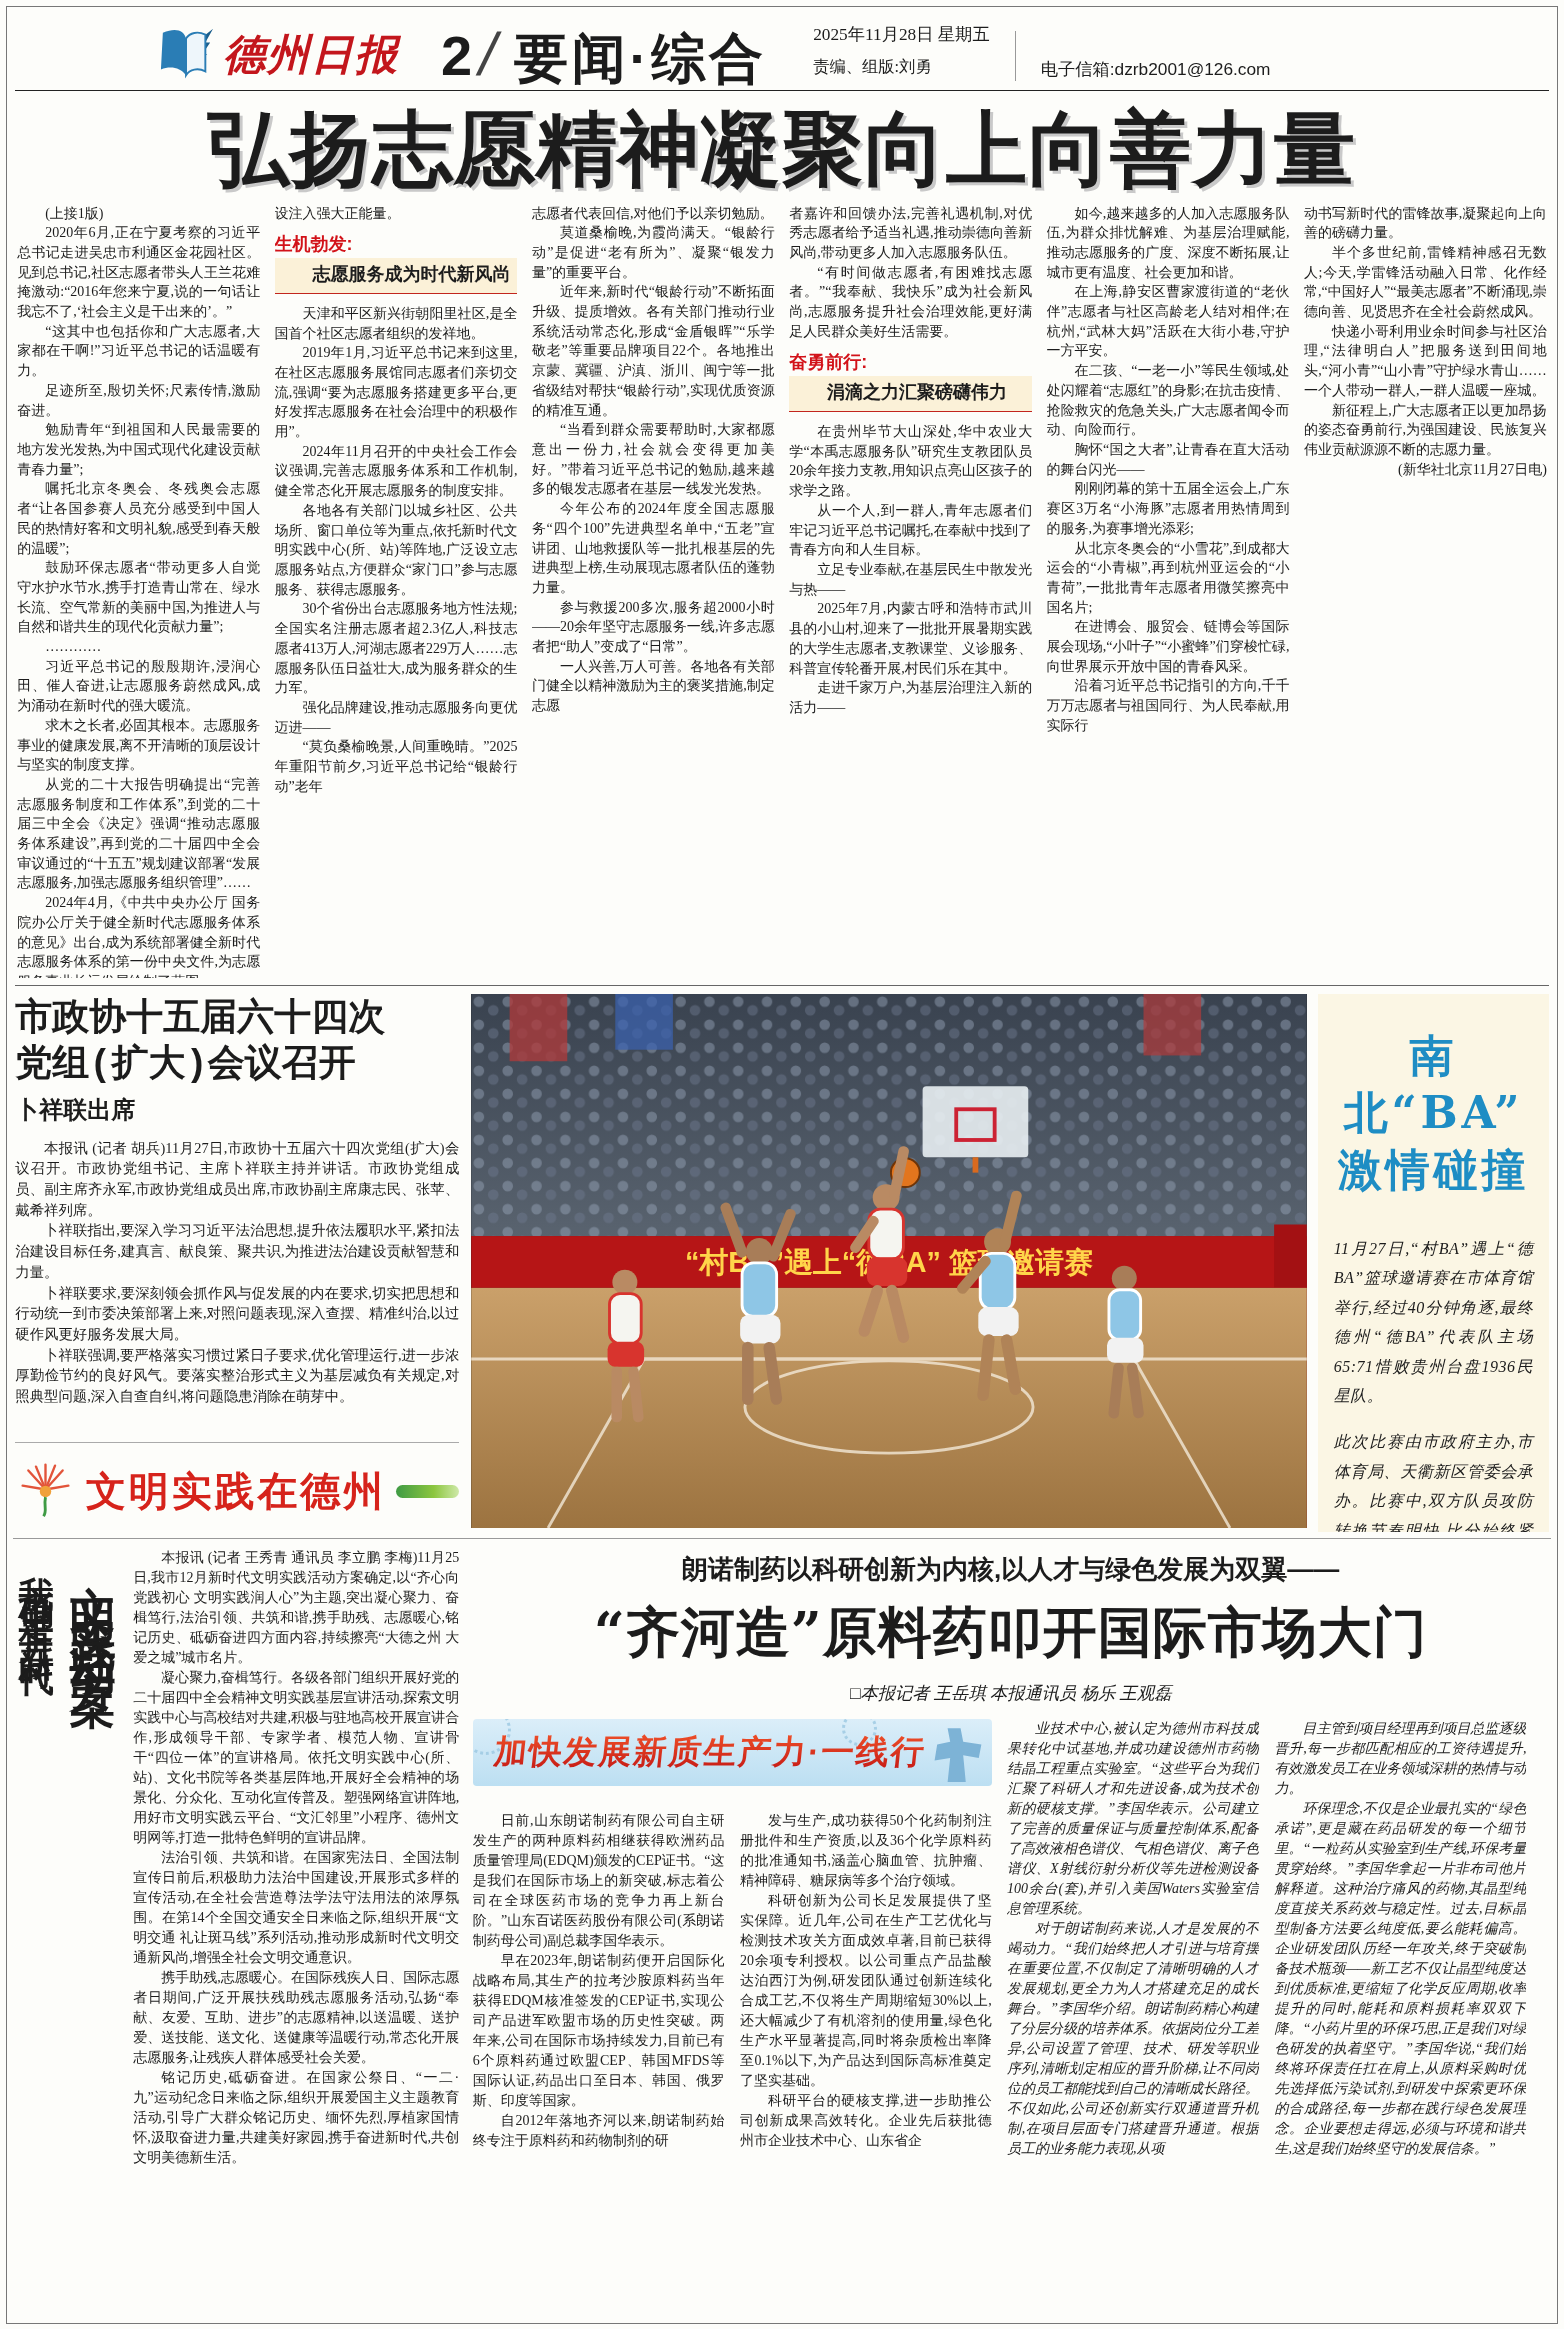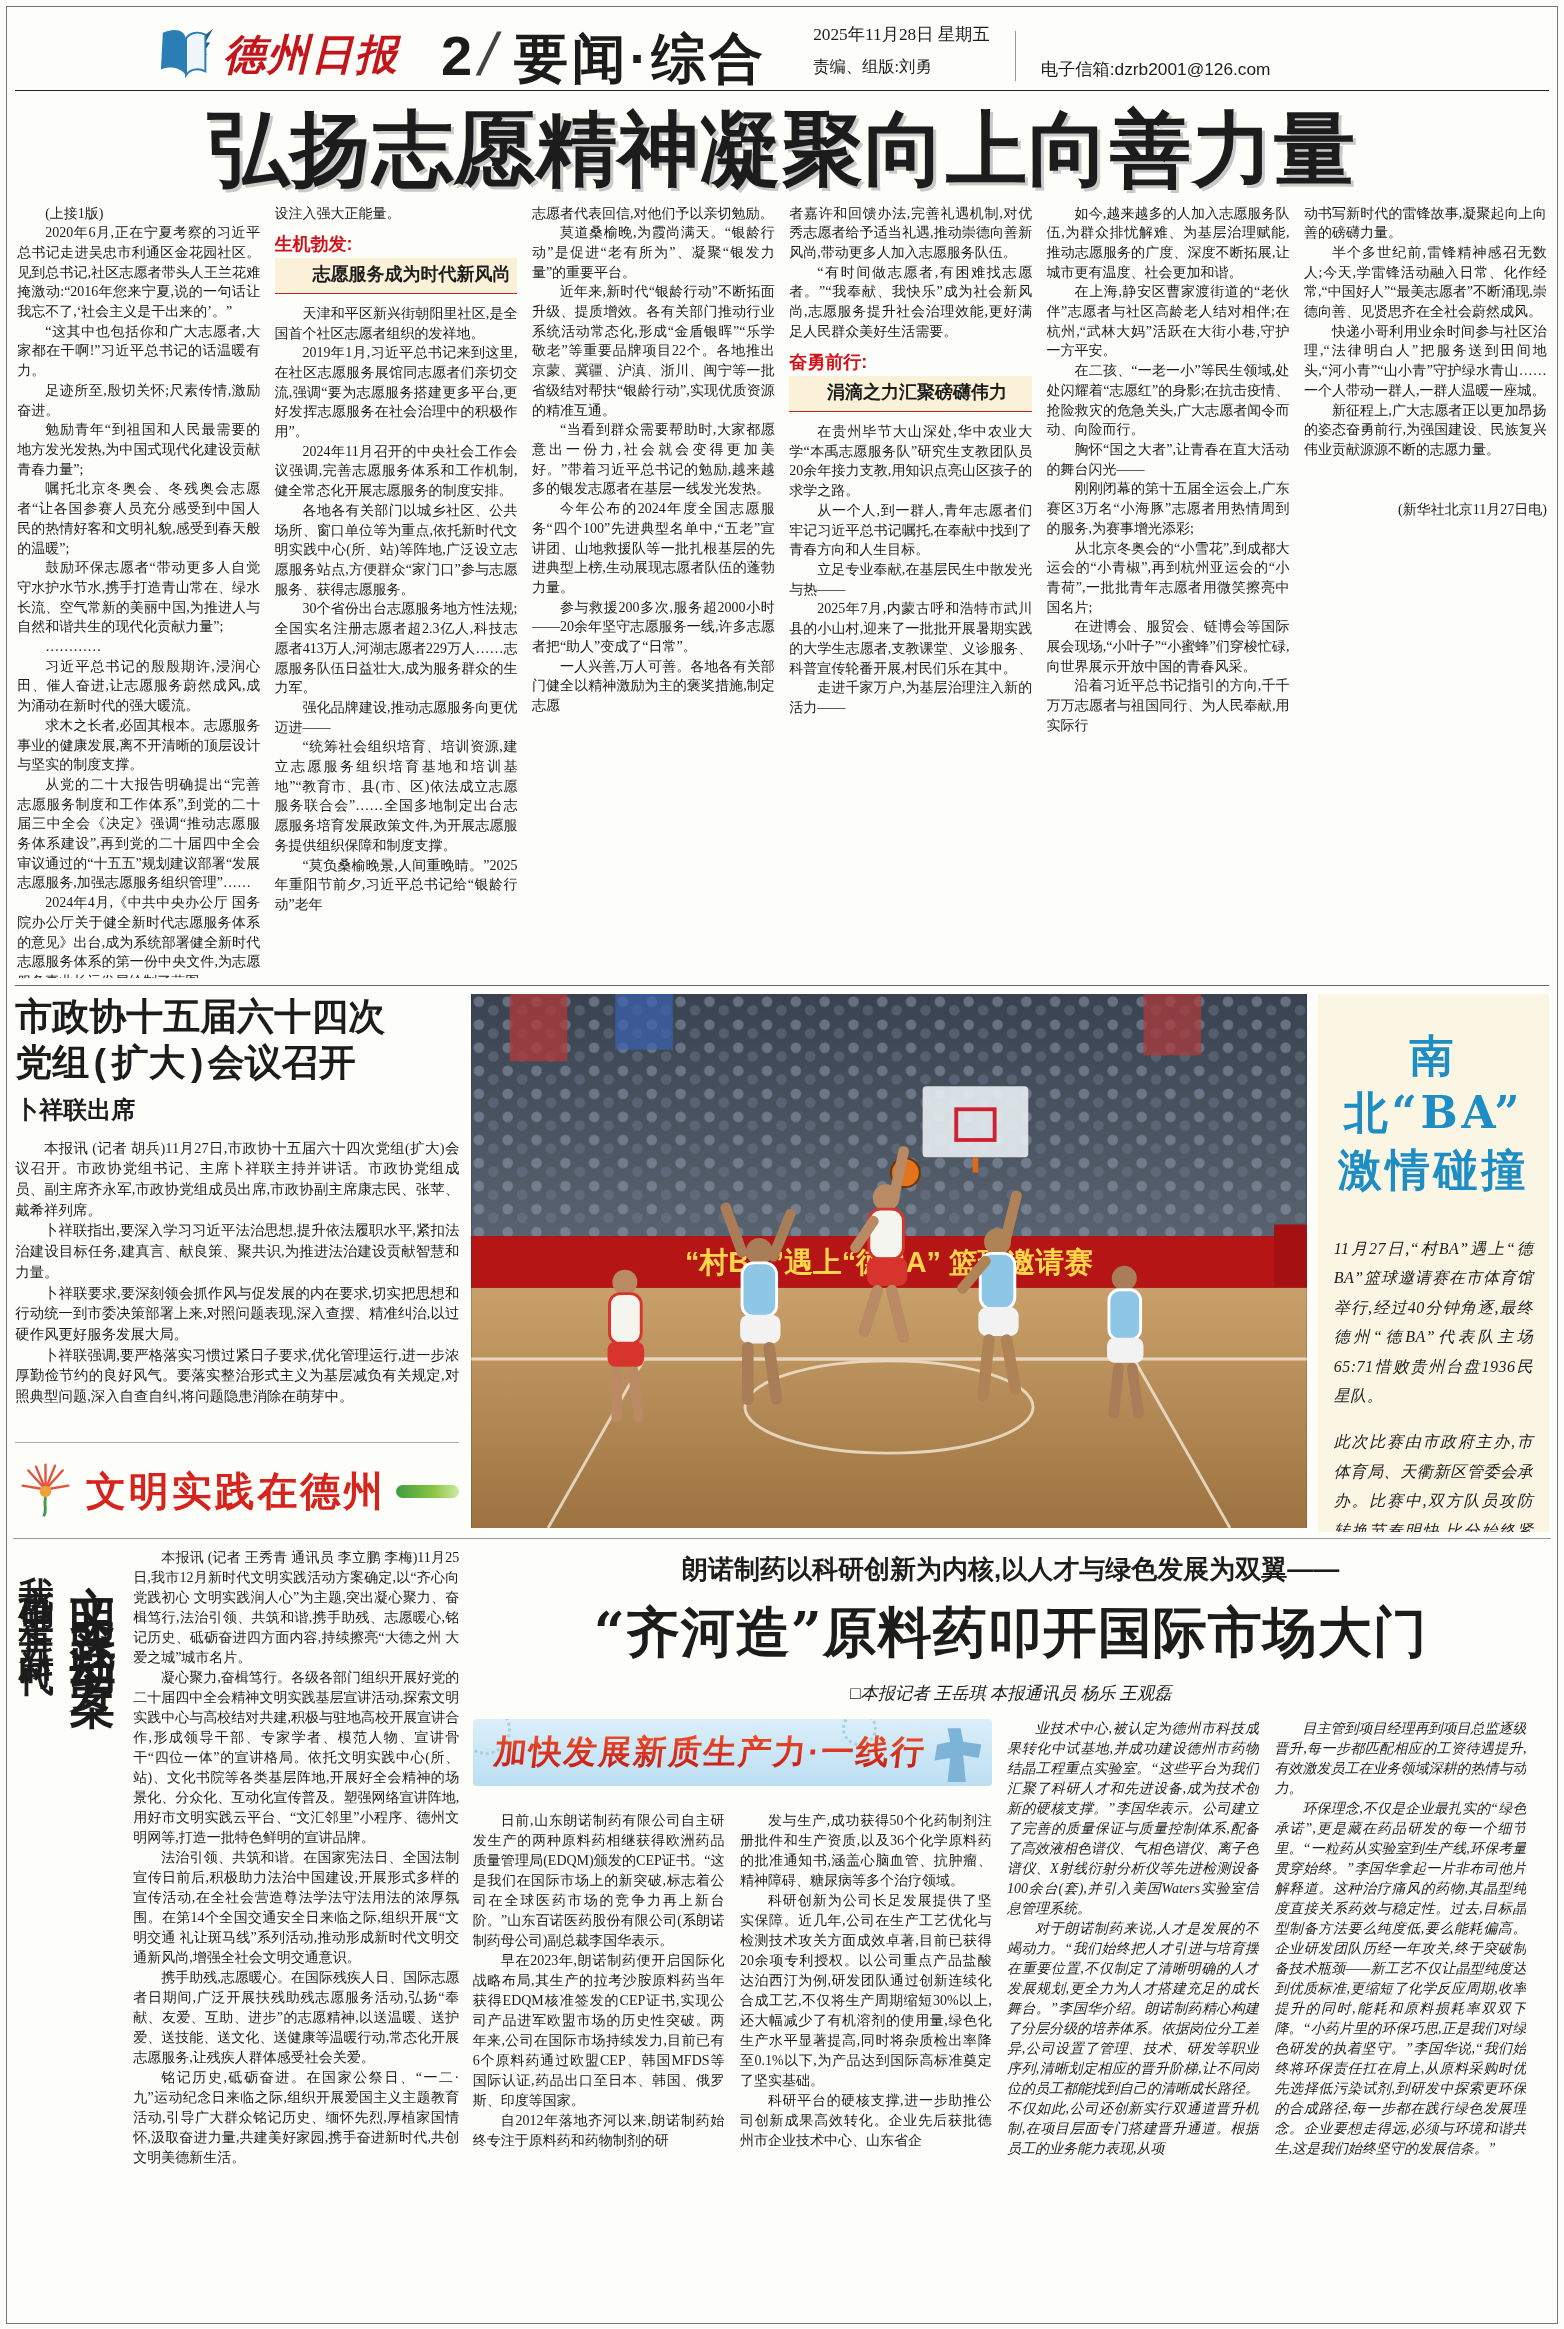--- a/index.html
+++ b/index.html
@@ -23,21 +23,21 @@
   .thin-rule{border-top:1px solid #666;margin:7.7px 1.9px;}
 
   
   .lead-headline{font-family:"Liberation Sans","DejaVu Sans",sans-serif;font-weight:900;font-size:81px;
                  text-align:center;margin:13.4px 0 9.6px;letter-spacing:1px;line-height:1.1;
                  text-shadow:2.9px 2.9px 0 #c9c9c9;}
   .lead-cols{display:flex;gap:14.4px;height:774px;overflow:hidden;padding:0 3.8px;}
   .lead-cols .col{flex:1 1 0;overflow:hidden;font-size:14px;line-height:19.7px;text-align:justify;}
   .col p{margin:0;text-indent:2em;}
   p.cont{text-indent:0;}
-  p.credit{text-align:right;text-indent:0;margin-top:40px;}
+  p.credit{text-align:right;text-indent:0;}
   .lead-sub{margin:11.5px 0 9.6px;}
   .lead-sub .kicker{color:#d21219;font-weight:800;font-size:18px;margin:0 0 3.8px;
                     font-family:"Liberation Sans","DejaVu Sans",sans-serif;text-indent:0;}
   .lead-sub .stitle{background:#fbf1d8;border-bottom:1.9px solid #c2251d;font-weight:800;font-size:18px;
                     padding:6.7px 1.9px 8.6px;text-indent:2em;margin:0;
                     font-family:"Liberation Sans","DejaVu Sans",sans-serif;}
 
   
   .middle{display:flex;gap:11.5px;height:538px;margin-top:3.8px;overflow:hidden;padding:0 1.9px;}
   .mid-left{width:444px;display:flex;flex-direction:column;}
@@ -143,21 +143,20 @@
           <p class="kicker">生机勃发:</p>
           <p class="stitle">志愿服务成为时代新风尚</p>
         </div>
         <div>
             <p>天津和平区新兴街朝阳里社区,是全国首个社区志愿者组织的发祥地。</p>
             <p>2019年1月,习近平总书记来到这里,在社区志愿服务展馆同志愿者们亲切交流,强调“要为志愿服务搭建更多平台,更好发挥志愿服务在社会治理中的积极作用”。</p>
             <p>2024年11月召开的中央社会工作会议强调,完善志愿服务体系和工作机制,健全常态化开展志愿服务的制度安排。</p>
             <p>各地各有关部门以城乡社区、公共场所、窗口单位等为重点,依托新时代文明实践中心(所、站)等阵地,广泛设立志愿服务站点,方便群众“家门口”参与志愿服务、获得志愿服务。</p>
             <p>30个省份出台志愿服务地方性法规;全国实名注册志愿者超2.3亿人,科技志愿者413万人,河湖志愿者229万人……志愿服务队伍日益壮大,成为服务群众的生力军。</p>
             <p>强化品牌建设,推动志愿服务向更优迈进——</p>
-            <p>“统筹社会组织培育、培训资源,建立志愿服务组织培育基地和培训基地”“教育市、县(市、区)依法成立志愿服务联合会”……全国多地制定出台志愿服务培育发展政策文件,为开展志愿服务提供组织保障和制度支撑。</p>
             <p>“莫负桑榆晚景,人间重晚晴。”2025年重阳节前夕,习近平总书记给“银龄行动”老年</p>
           </div>
       </div>
       <div class="col">
         <p class="cont">志愿者代表回信,对他们予以亲切勉励。</p>
         <div>
             <p>莫道桑榆晚,为霞尚满天。“银龄行动”是促进“老有所为”、凝聚“银发力量”的重要平台。</p>
             <p>近年来,新时代“银龄行动”不断拓面升级、提质增效。各有关部门推动行业系统活动常态化,形成“金盾银晖”“乐学敬老”等重要品牌项目22个。各地推出京蒙、冀疆、沪滇、浙川、闽宁等一批省级结对帮扶“银龄行动”,实现优质资源的精准互通。</p>
             <p>“当看到群众需要帮助时,大家都愿意出一份力,社会就会变得更加美好。”带着习近平总书记的勉励,越来越多的银发志愿者在基层一线发光发热。</p>
             <p>今年公布的2024年度全国志愿服务“四个100”先进典型名单中,“五老”宣讲团、山地救援队等一批扎根基层的先进典型上榜,生动展现志愿者队伍的蓬勃力量。</p>

